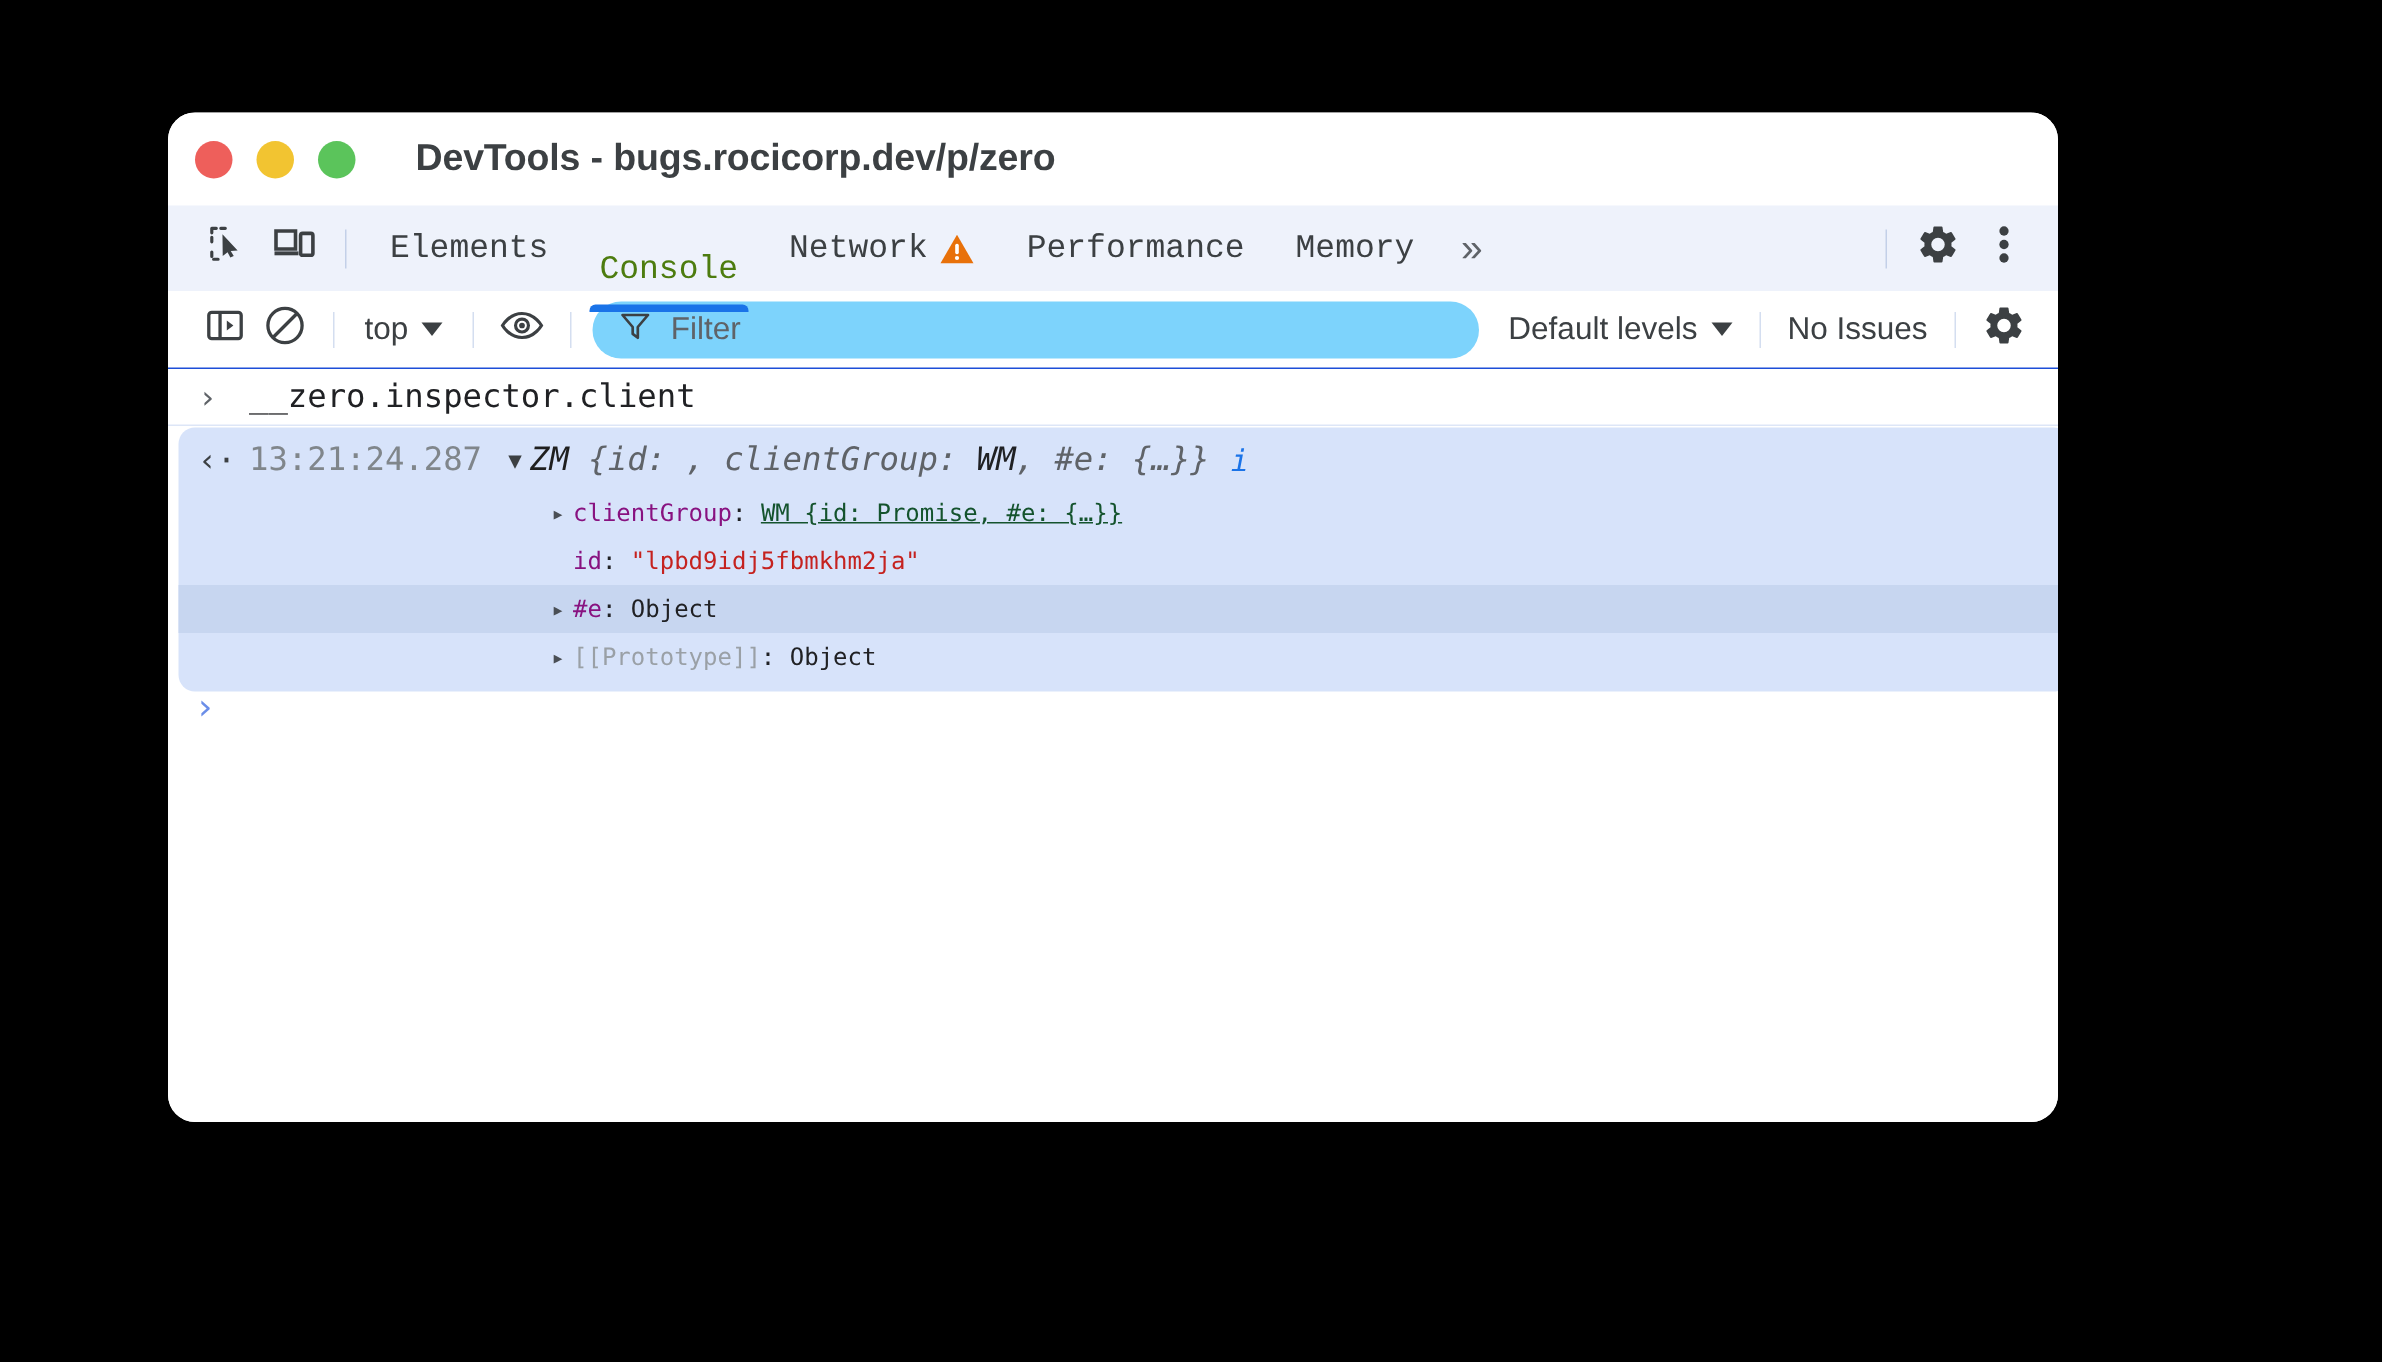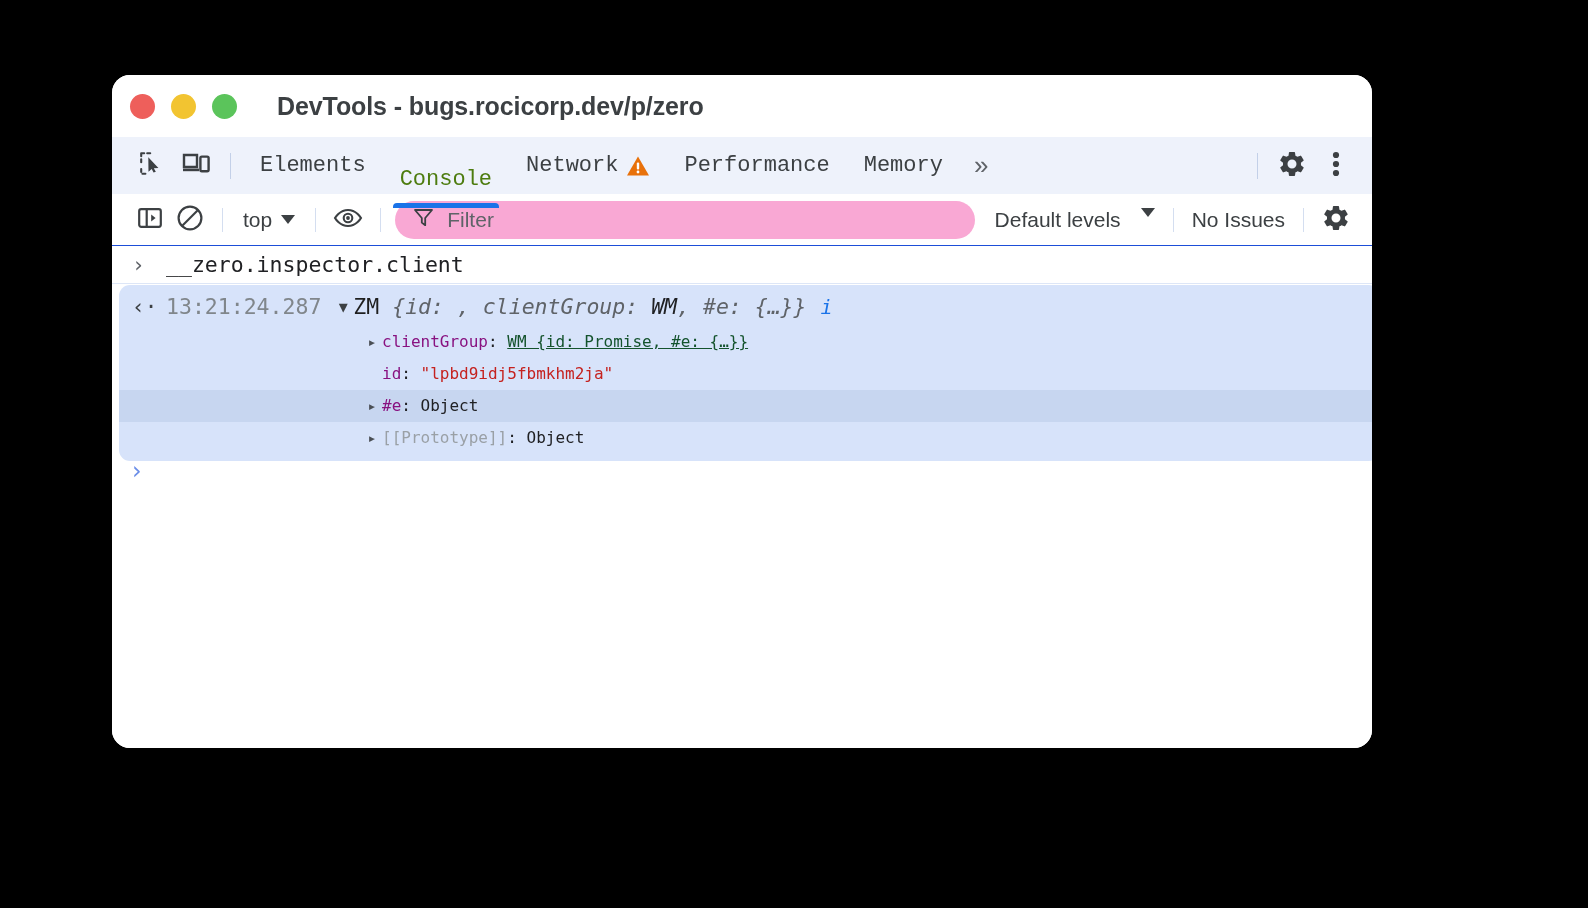--- a/index.html
+++ b/index.html
@@ -167,21 +167,21 @@
   }
   .caret {
     width: 0; height: 0;
     border-left: 7px solid transparent;
     border-right: 7px solid transparent;
     border-top: 9px solid #3c4043;
   }
   #filter-box {
     flex: 1 1 auto;
     height: 38px;
-    background: #f9a8d4;
+    background: #7dd3fc;
     border-radius: 19px;
     display: flex;
     align-items: center;
     gap: 11px;
     padding: 0 18px;
     margin: 0 14px 0 2px;
     min-width: 0;
   }
   #filter-input {
     border: none;
@@ -263,21 +263,21 @@
   }
   .tri {
     display: inline-block;
     width: 20px;
     flex: 0 0 20px;
     color: #3c4043;
     font-size: 15px;
     text-align: center;
   }
   .tri.right { color: #4a4f55; }
-  .cls-name { color: #1f1f1f; font-weight: 500; }
+  .cls-name { color: #1f1f1f; font-style: italic; font-weight: 500; }
   .brace { color: #5f6368; font-style: italic; }
   .key-it { color: #5f6368; font-style: italic; }
   .str-red { color: #c5221f; font-style: italic; }
   .wm { color: #202124; font-style: italic; }
   .info-i {
     color: #1a73e8;
     font-style: italic;
     margin-left: 14px;
     font-size: 20px;
   }
@@ -447,21 +447,21 @@
 
     <div id="filter-box">
       <span>
         <svg width="21" height="21" viewBox="0 0 21 21">
           <path d="M2 3 H19 L12.2 11 V18.2 L8.8 15.6 V11 Z" fill="none" stroke="#3c4043" stroke-width="1.8" stroke-linejoin="round"></path>
         </svg>
       </span>
       <input id="filter-input" type="text" placeholder="Filter" style="">
     </div>
 
-    <div class="ct-text" style="display:flex;gap:20px;">
+    <div class="ct-text" style="display:flex;align-items:center;gap:9px;">
       <span>Default levels</span>
       <span class="caret"></span>
     </div>
 
     <div class="ct-div"></div>
 
     <div class="ct-text">
       <span>No Issues</span>
     </div>
 

